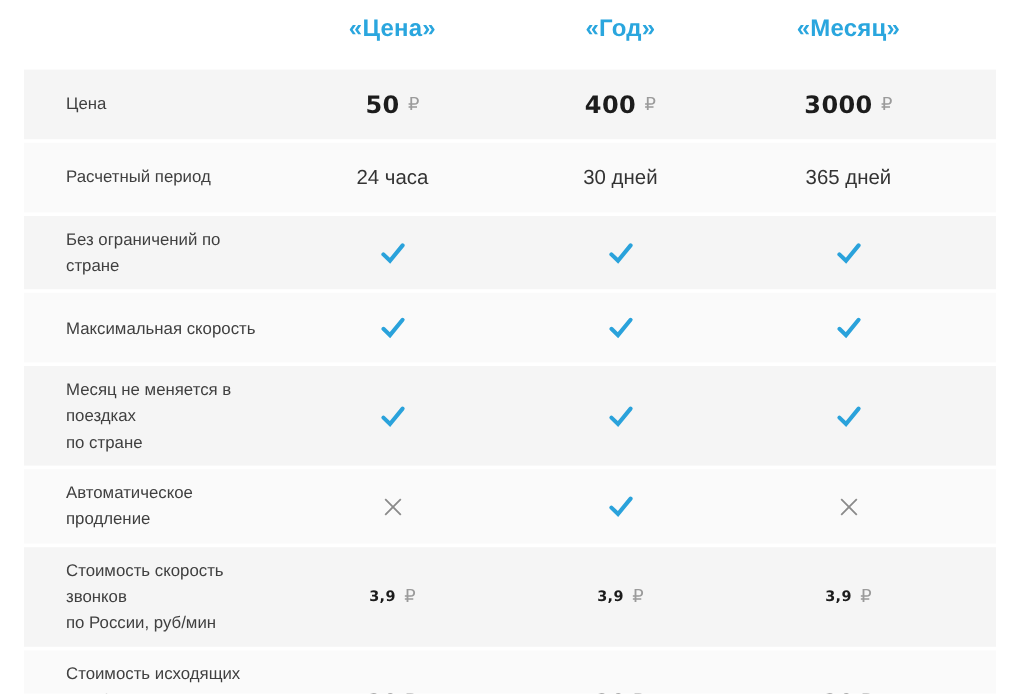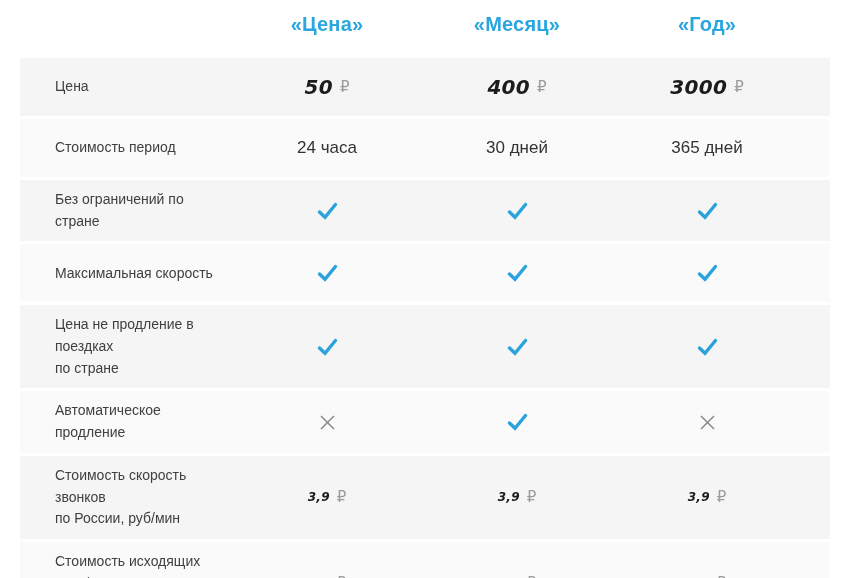--- a/index.html
+++ b/index.html
@@ -57,62 +57,61 @@
   }
   .row.shade-a { background: var(--shade-a); }
   .row.shade-b { background: var(--shade-b); }
 
   .num {
     font-family: "DejaVu Sans", "Liberation Sans", sans-serif;
     font-size: 20px;
     font-weight: 700;
     color: var(--price);
     letter-spacing: 0.3px;
-    font-style: italic;
   }
   .num.small { font-size: 12px; }
   .rub {
     font-family: "DejaVu Sans", "Liberation Sans", sans-serif;
     font-size: 15px;
     color: var(--rub);
     margin-left: 7px;
     font-weight: 400;
   }
   .txt-value { font-size: 17px; color: var(--value); }
 
   .icon { display: inline-flex; }
 </style>
 </head>
 <body>
 
 <div class="page">
   <div class="header-row">
     <div class="label-cell"></div>
     <div class="value-cell col-header">«Цена»</div>
+    <div class="value-cell col-header">«Год»</div>
     <div class="value-cell col-header">«Месяц»</div>
-    <div class="value-cell col-header">«Год»</div>
   </div>
   <div id="rows">
       <div class="row shade-a">
     <div class="label-cell">Цена</div>
   <div class="value-cell">
           <span class="num">50</span>
           <span class="rub">₽</span>
         </div>
         <div class="value-cell">
           <span class="num">400</span>
           <span class="rub">₽</span>
         </div>
         <div class="value-cell">
           <span class="num">3000</span>
           <span class="rub">₽</span>
         </div>
       </div>
       <div class="row shade-b">
-    <div class="label-cell">Стоимость период</div>
+    <div class="label-cell">Расчетный период</div>
   <div class="value-cell txt-value">24 часа</div>
         <div class="value-cell txt-value">30 дней</div>
         <div class="value-cell txt-value">365 дней</div>
       </div>
       <div class="row shade-a">
     <div class="label-cell">Без ограничений по стране</div>
   <div class="value-cell">
           <span class="icon">
             <svg width="21" height="18" viewBox="0 0 21 18">
               <path d="M2.5 10 L8 15.3 L18.5 2.5" fill="none" stroke="#2aa2db" stroke-width="3.4" stroke-linecap="round" stroke-linejoin="miter"></path>
@@ -152,21 +151,21 @@
         </div>
         <div class="value-cell">
           <span class="icon">
             <svg width="21" height="18" viewBox="0 0 21 18">
               <path d="M2.5 10 L8 15.3 L18.5 2.5" fill="none" stroke="#2aa2db" stroke-width="3.4" stroke-linecap="round" stroke-linejoin="miter"></path>
             </svg>
           </span>
         </div>
       </div>
       <div class="row shade-a">
-    <div class="label-cell">Цена не продление в поездках
+    <div class="label-cell">Месяц не меняется в поездках
 по стране</div>
   <div class="value-cell">
           <span class="icon">
             <svg width="21" height="18" viewBox="0 0 21 18">
               <path d="M2.5 10 L8 15.3 L18.5 2.5" fill="none" stroke="#2aa2db" stroke-width="3.4" stroke-linecap="round" stroke-linejoin="miter"></path>
             </svg>
           </span>
         </div>
         <div class="value-cell">
           <span class="icon">

